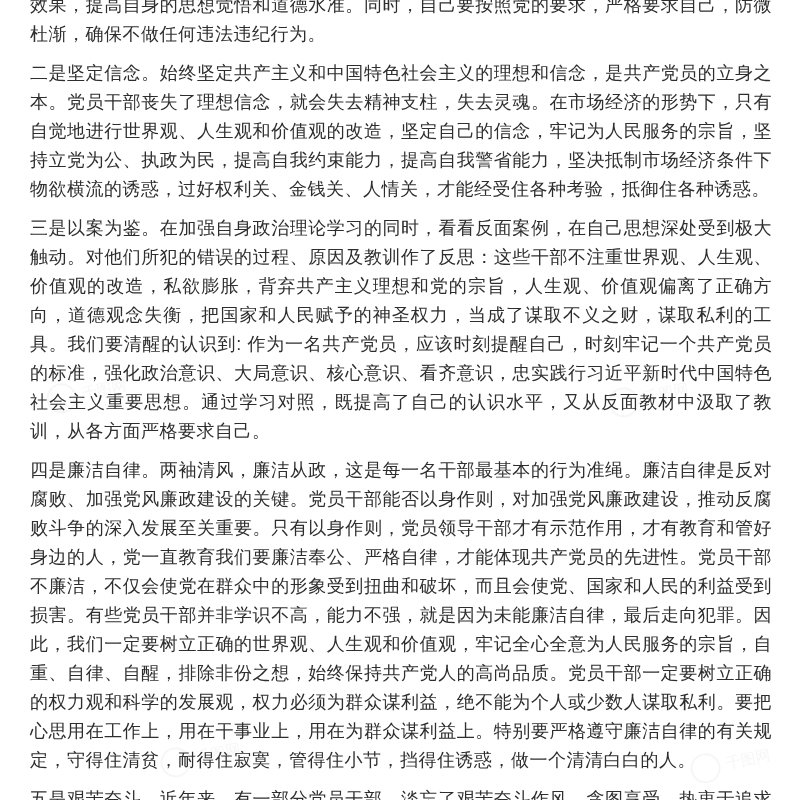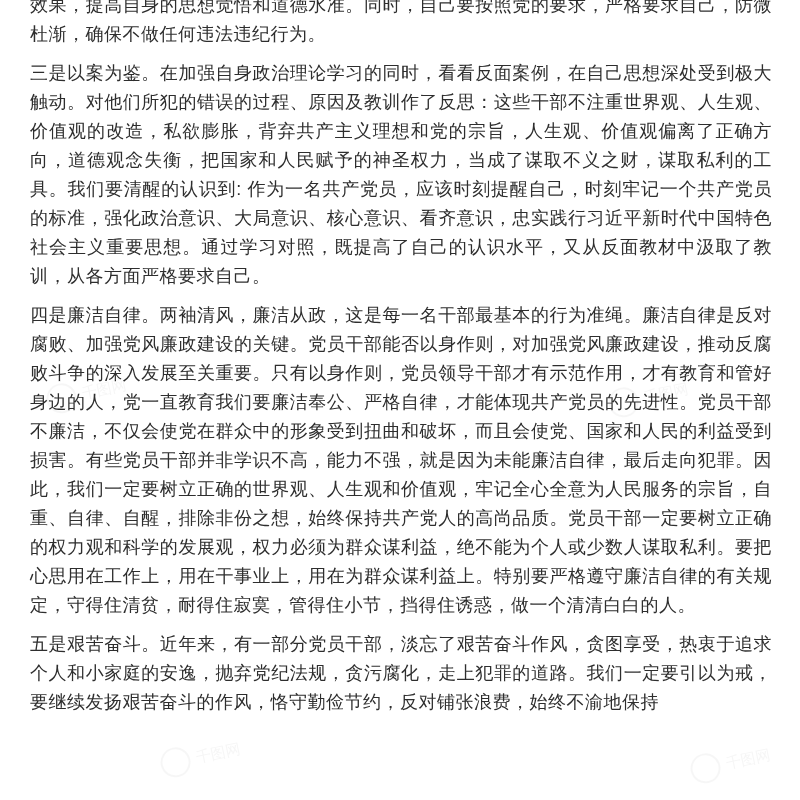--- a/index.html
+++ b/index.html
@@ -74,18 +74,19 @@
       <span>千图网</span>
     </div>
     <div class="wm-tile" style="left:690px; top:748px;">
       <span class="wm-circle"></span>
       <span>千图网</span>
     </div>
   </div>
 
   <div class="doc">
       <p class="para">效果，提高自身的思想觉悟和道德水准。同时，自己要按照党的要求，严格要求自己，防微杜渐，确保不做任何违法违纪行为。</p>
+      <p class="para">二是坚定信念。始终坚定共产主义和中国特色社会主义的理想和信念，是共产党员的立身之本。党员干部丧失了理想信念，就会失去精神支柱，失去灵魂。在市场经济的形势下，只有自觉地进行世界观、人生观和价值观的改造，坚定自己的信念，牢记为人民服务的宗旨，坚持立党为公、执政为民，提高自我约束能力，提高自我警省能力，坚决抵制市场经济条件下物欲横流的诱惑，过好权利关、金钱关、人情关，才能经受住各种考验，抵御住各种诱惑。</p>
       <p class="para">三是以案为鉴。在加强自身政治理论学习的同时，看看反面案例，在自己思想深处受到极大触动。对他们所犯的错误的过程、原因及教训作了反思：这些干部不注重世界观、人生观、价值观的改造，私欲膨胀，背弃共产主义理想和党的宗旨，人生观、价值观偏离了正确方向，道德观念失衡，把国家和人民赋予的神圣权力，当成了谋取不义之财，谋取私利的工具。我们要清醒的认识到: 作为一名共产党员，应该时刻提醒自己，时刻牢记一个共产党员的标准，强化政治意识、大局意识、核心意识、看齐意识，忠实践行习近平新时代中国特色社会主义重要思想。通过学习对照，既提高了自己的认识水平，又从反面教材中汲取了教训，从各方面严格要求自己。</p>
       <p class="para">四是廉洁自律。两袖清风，廉洁从政，这是每一名干部最基本的行为准绳。廉洁自律是反对腐败、加强党风廉政建设的关键。党员干部能否以身作则，对加强党风廉政建设，推动反腐败斗争的深入发展至关重要。只有以身作则，党员领导干部才有示范作用，才有教育和管好身边的人，党一直教育我们要廉洁奉公、严格自律，才能体现共产党员的先进性。党员干部不廉洁，不仅会使党在群众中的形象受到扭曲和破坏，而且会使党、国家和人民的利益受到损害。有些党员干部并非学识不高，能力不强，就是因为未能廉洁自律，最后走向犯罪。因此，我们一定要树立正确的世界观、人生观和价值观，牢记全心全意为人民服务的宗旨，自重、自律、自醒，排除非份之想，始终保持共产党人的高尚品质。党员干部一定要树立正确的权力观和科学的发展观，权力必须为群众谋利益，绝不能为个人或少数人谋取私利。要把心思用在工作上，用在干事业上，用在为群众谋利益上。特别要严格遵守廉洁自律的有关规定，守得住清贫，耐得住寂寞，管得住小节，挡得住诱惑，做一个清清白白的人。</p>
       <p class="para">五是艰苦奋斗。近年来，有一部分党员干部，淡忘了艰苦奋斗作风，贪图享受，热衷于追求个人和小家庭的安逸，抛弃党纪法规，贪污腐化，走上犯罪的道路。我们一定要引以为戒，要继续发扬艰苦奋斗的作风，恪守勤俭节约，反对铺张浪费，始终不渝地保持</p>
     </div>
 
 </div>
 
 </body></html>

